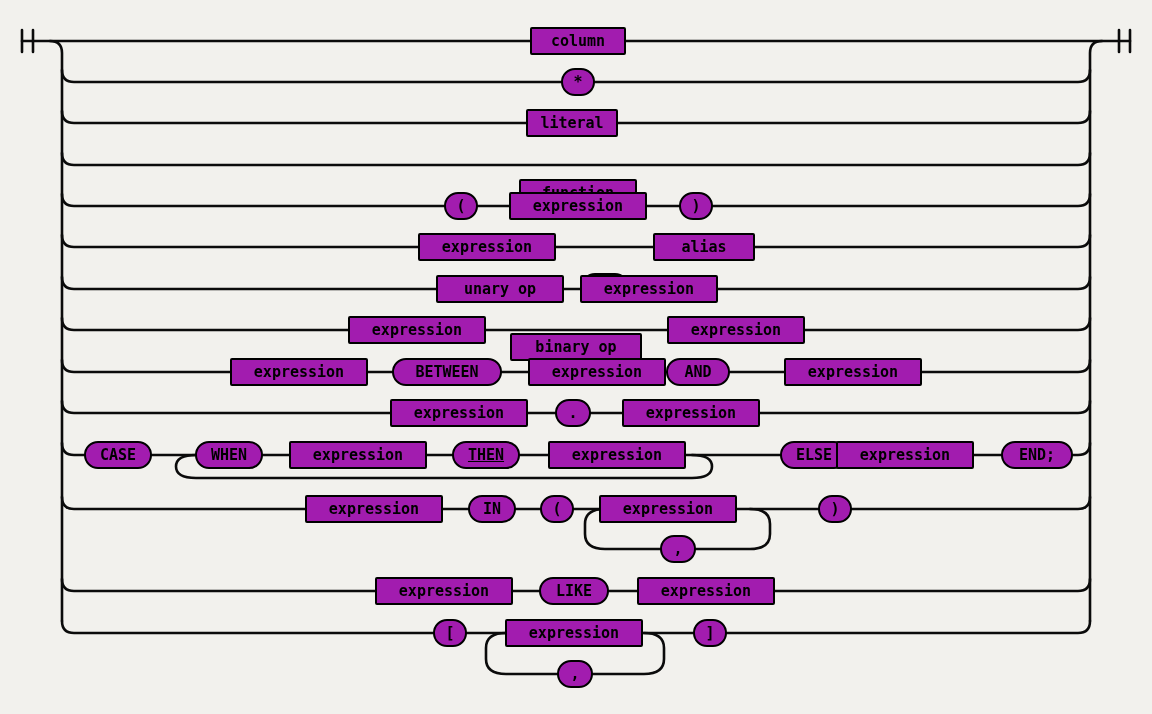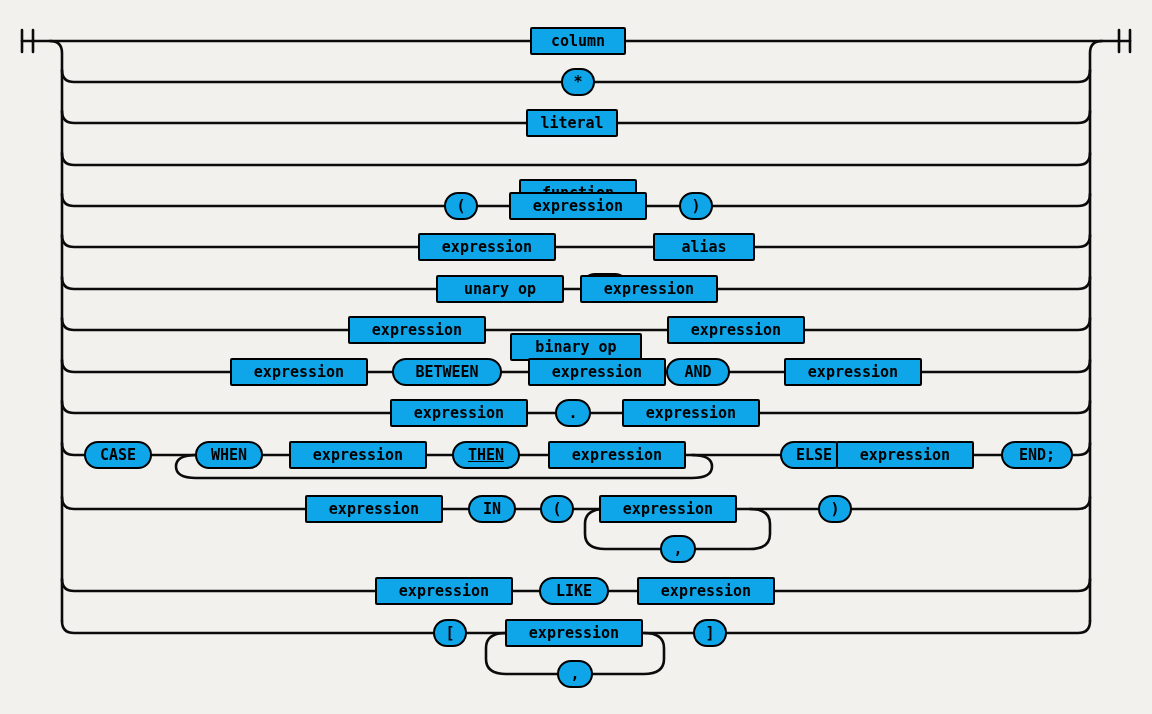--- a/index.html
+++ b/index.html
@@ -21,21 +21,21 @@
     stroke: #0b0b0b;
     stroke-width: 2.6;
     stroke-linecap: round;
     stroke-linejoin: round;
   }
   .node {
     position: absolute;
     height: 28px;
     box-sizing: border-box;
     border: 2.5px solid #000;
-    background: #0ea5e9;
+    background: #a21caf;
     color: #000;
     display: flex;
     align-items: center;
     justify-content: center;
     font: bold 15px "DejaVu Sans Mono", monospace;
     z-index: 2;
     white-space: nowrap;
   }
   .box  { border-radius: 2px; }
   .term { border-radius: 14px; }

